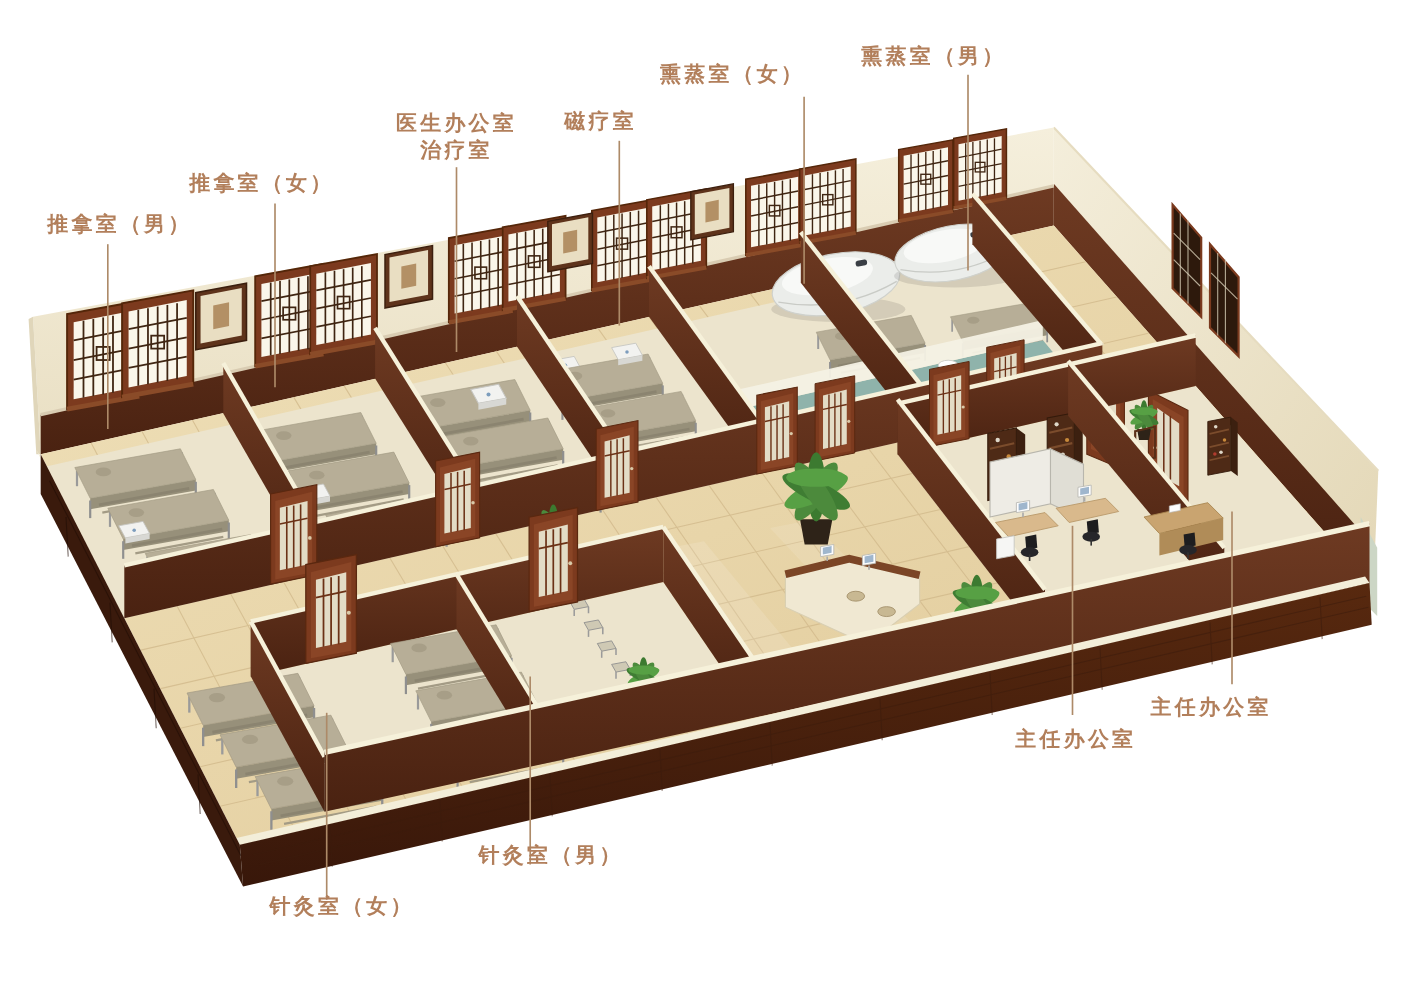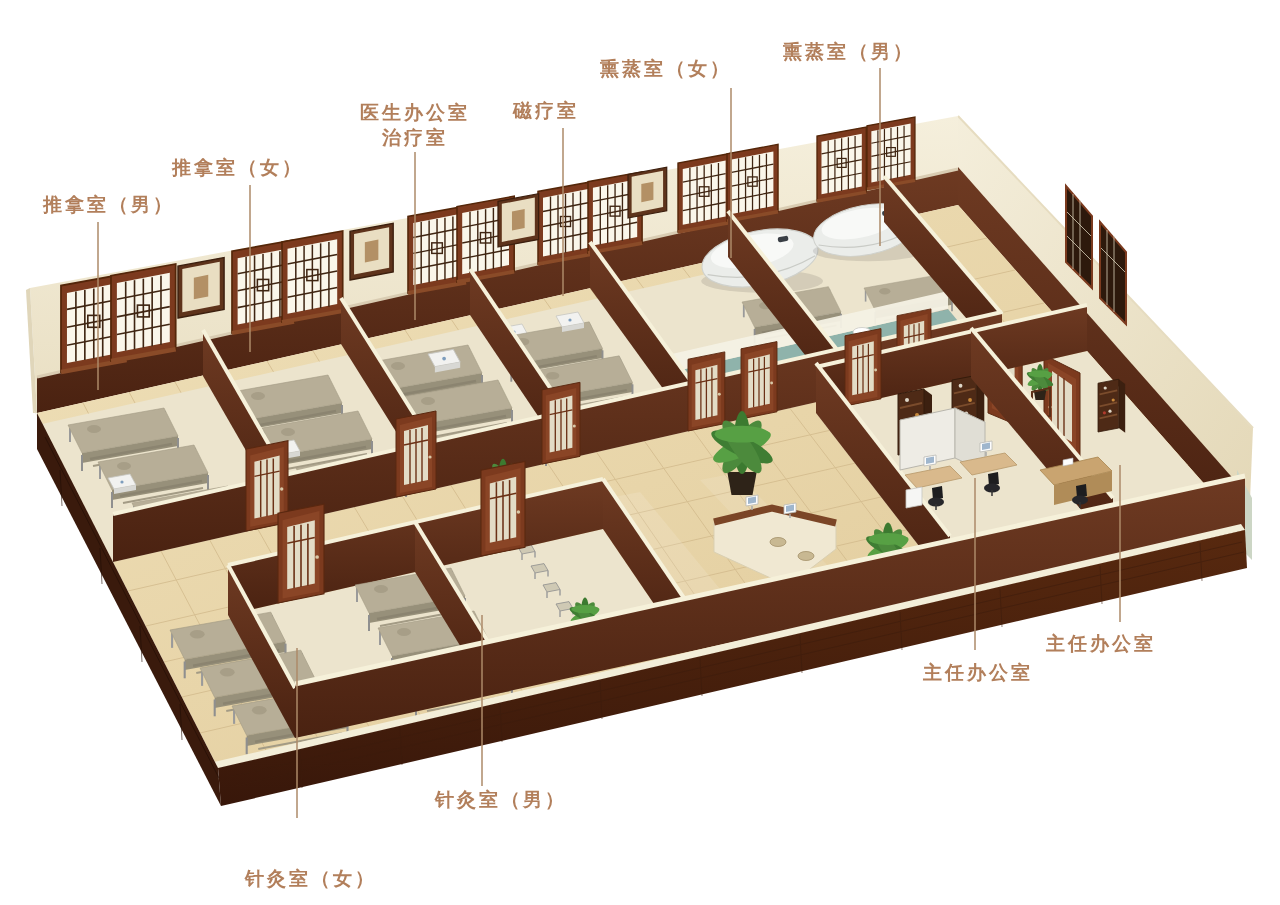--- a/index.html
+++ b/index.html
@@ -431,18 +431,18 @@
 
 <div class="lbl" style="left:109px;top:192px">推拿室（男）</div>
 <div class="lbl" style="left:238px;top:155px">推拿室（女）</div>
 <div class="lbl" style="left:415px;top:100px">
   <div>医生办公室</div>
   <div>治疗室</div>
 </div>
 <div class="lbl" style="left:546px;top:98px">磁疗室</div>
 <div class="lbl" style="left:666px;top:56px">熏蒸室（女）</div>
 <div class="lbl" style="left:849px;top:39px">熏蒸室（男）</div>
-<div class="lbl" style="left:311px;top:866px">针灸室（女）</div>
-<div class="lbl" style="left:501px;top:787px">针灸室（男）</div>
+<div class="lbl" style="left:311px;top:812px">针灸室（女）</div>
+<div class="lbl" style="left:501px;top:766px">针灸室（男）</div>
 <div class="lbl" style="left:978px;top:660px">主任办公室</div>
 <div class="lbl" style="left:1101px;top:631px">主任办公室</div>
 
 </div>
 
 </body></html>

